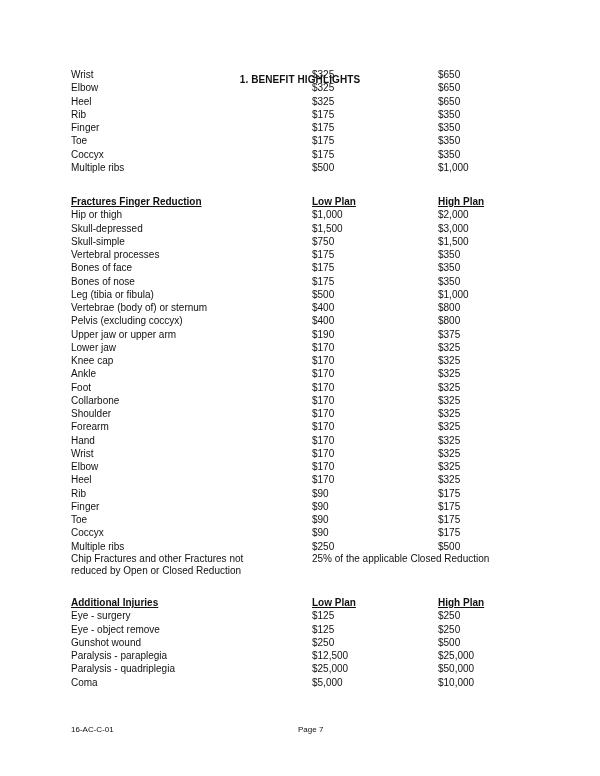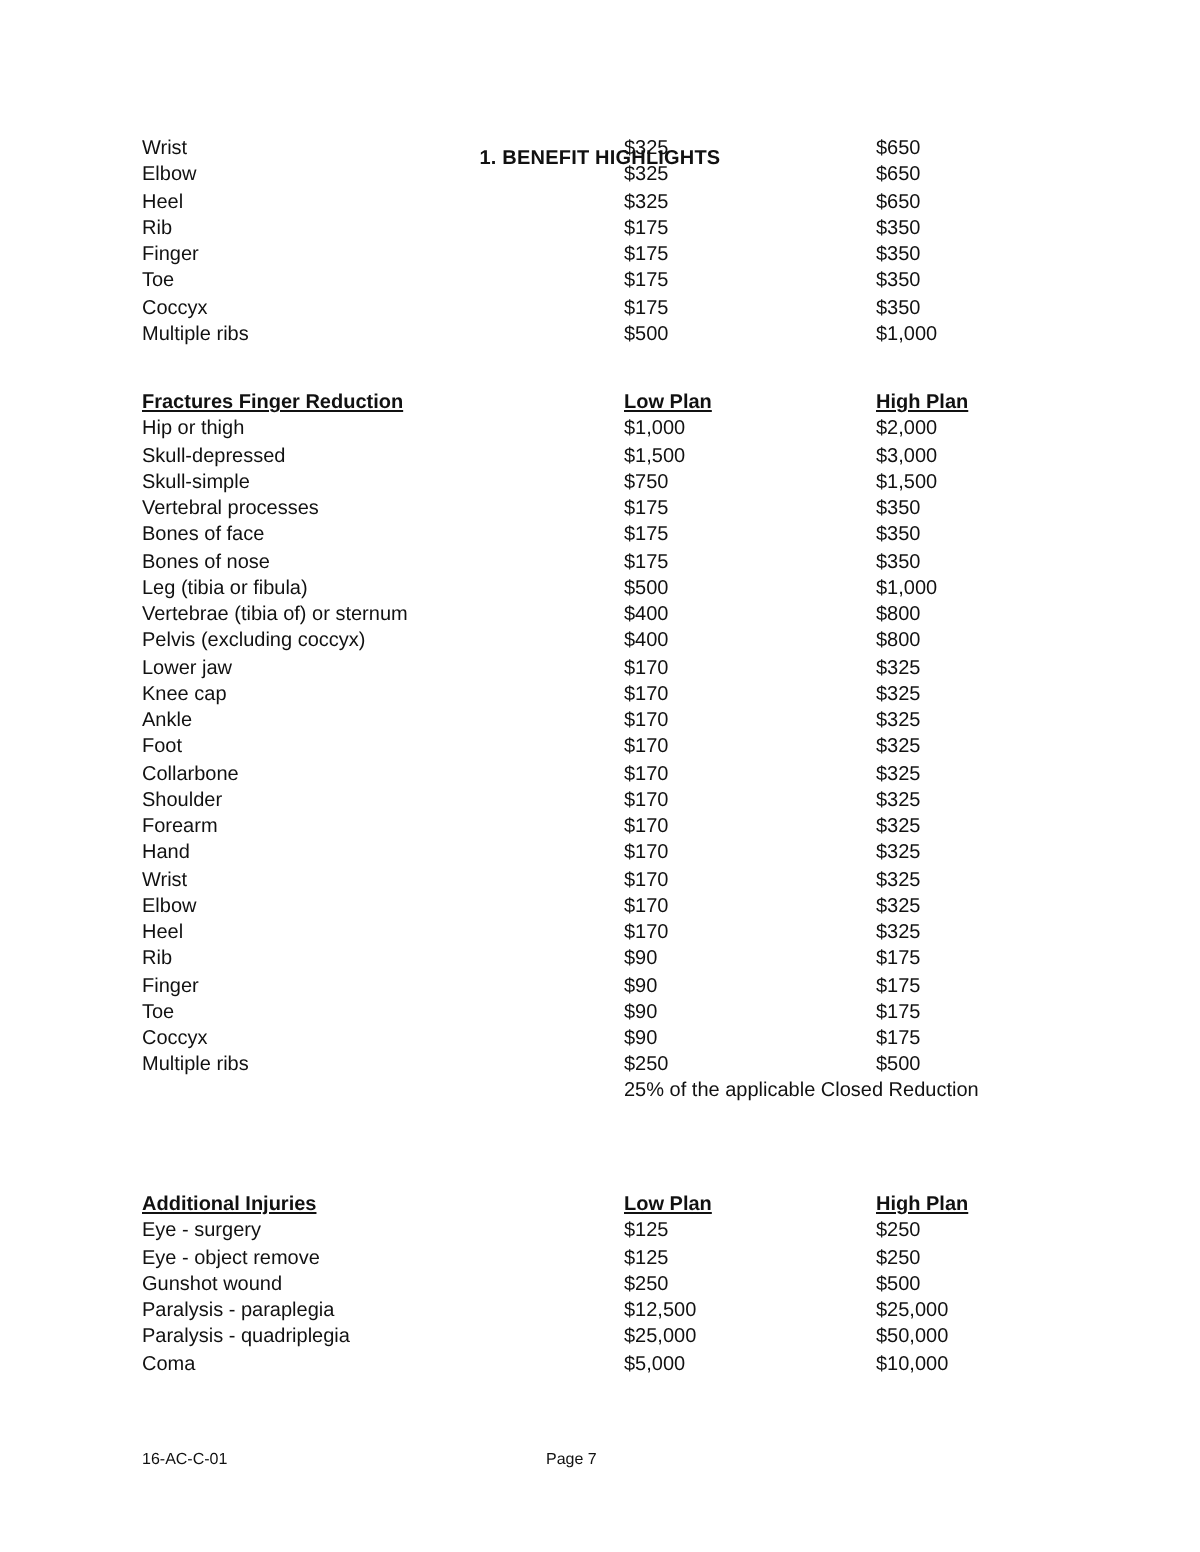--- a/index.html
+++ b/index.html
@@ -101,30 +101,35 @@
         <span class="c1">Bones of nose</span>
         <span class="c2">$175</span>
         <span class="c3">$350</span>
       </div>
       <div class="row">
         <span class="c1">Leg (tibia or fibula)</span>
         <span class="c2">$500</span>
         <span class="c3">$1,000</span>
       </div>
       <div class="row">
-        <span class="c1">Vertebrae (tibia of) or sternum</span>
+        <span class="c1">Vertebrae (body of) or sternum</span>
         <span class="c2">$400</span>
         <span class="c3">$800</span>
       </div>
       <div class="row">
         <span class="c1">Pelvis (excluding coccyx)</span>
         <span class="c2">$400</span>
         <span class="c3">$800</span>
       </div>
       <div class="row">
+        <span class="c1">Upper jaw or upper arm</span>
+        <span class="c2">$190</span>
+        <span class="c3">$375</span>
+      </div>
+      <div class="row">
         <span class="c1">Lower jaw</span>
         <span class="c2">$170</span>
         <span class="c3">$325</span>
       </div>
       <div class="row">
         <span class="c1">Knee cap</span>
         <span class="c2">$170</span>
         <span class="c3">$325</span>
       </div>
       <div class="row">
@@ -192,20 +197,21 @@
         <span class="c2">$90</span>
         <span class="c3">$175</span>
       </div>
       <div class="row">
         <span class="c1">Multiple ribs</span>
         <span class="c2">$250</span>
         <span class="c3">$500</span>
       </div>
     </div>
   <div class="wrap">
+    <span class="c1">Chip Fractures and other Fractures not reduced by Open or Closed Reduction</span>
     <span class="c2">25% of the applicable Closed Reduction</span>
   </div>
 </div>
 
 <div class="section" id="sec-add" style="top:596px;">
   <div class="row">
     <span class="c1 hdr">Additional Injuries</span>
     <span class="c2 hdr">Low Plan</span>
     <span class="c3 hdr">High Plan</span>
   </div>
@@ -237,13 +243,13 @@
       </div>
       <div class="row">
         <span class="c1">Coma</span>
         <span class="c2">$5,000</span>
         <span class="c3">$10,000</span>
       </div>
     </div>
 </div>
 
 <div class="footer" style="left:71px;">16-AC-C-01</div>
-<div class="footer" style="left:273px;">Page 7</div>
+<div class="footer" style="left:298px;">Page 7</div>
 
 </body></html>

